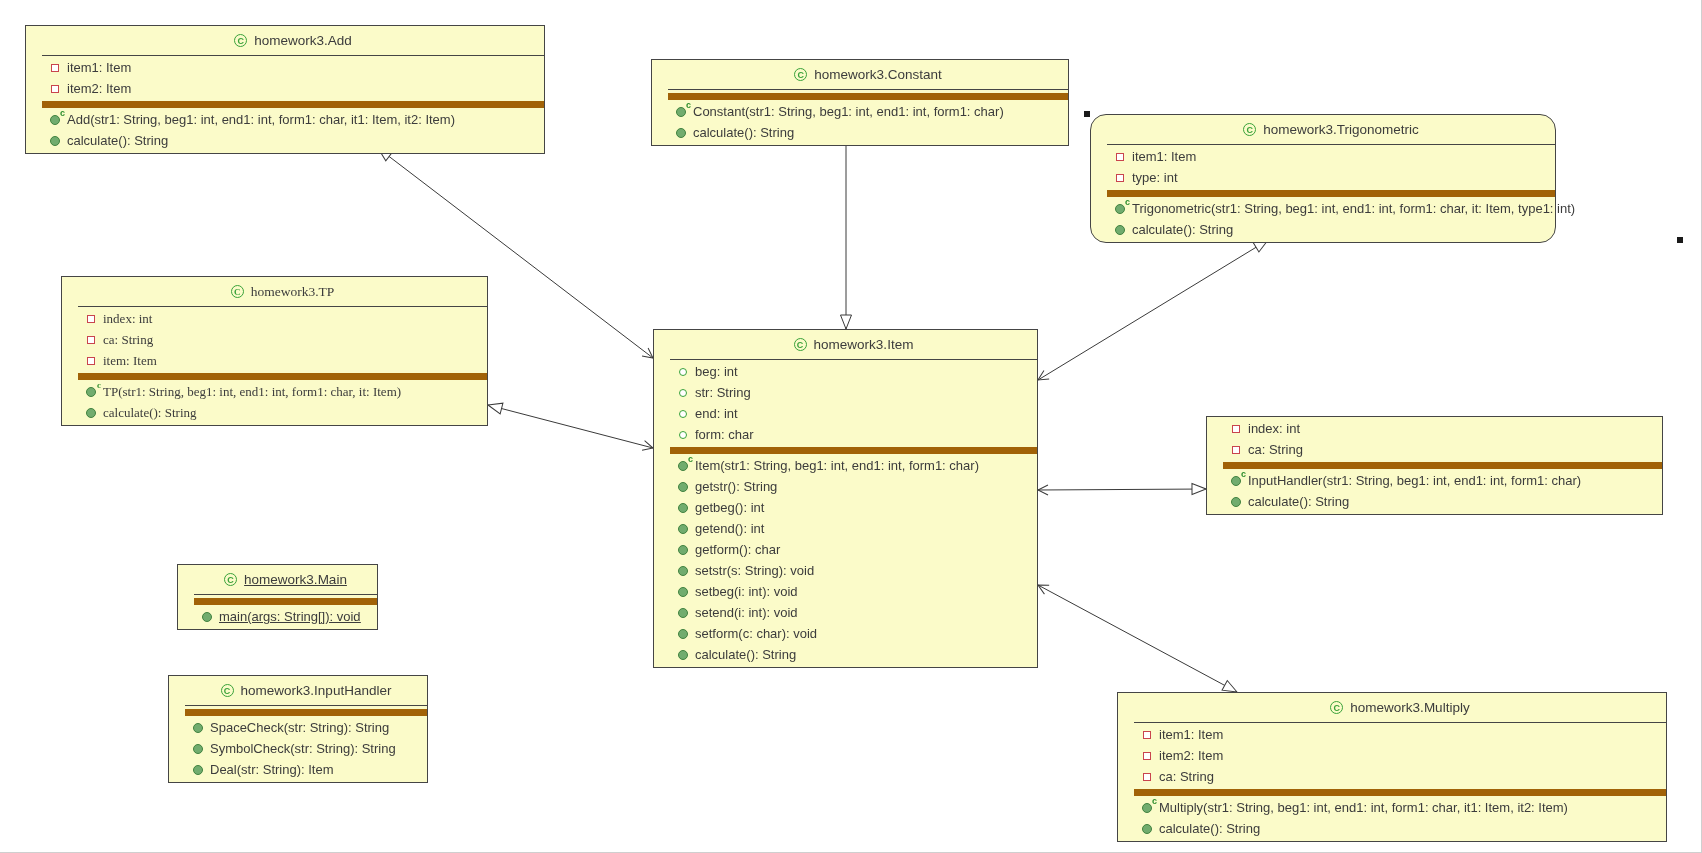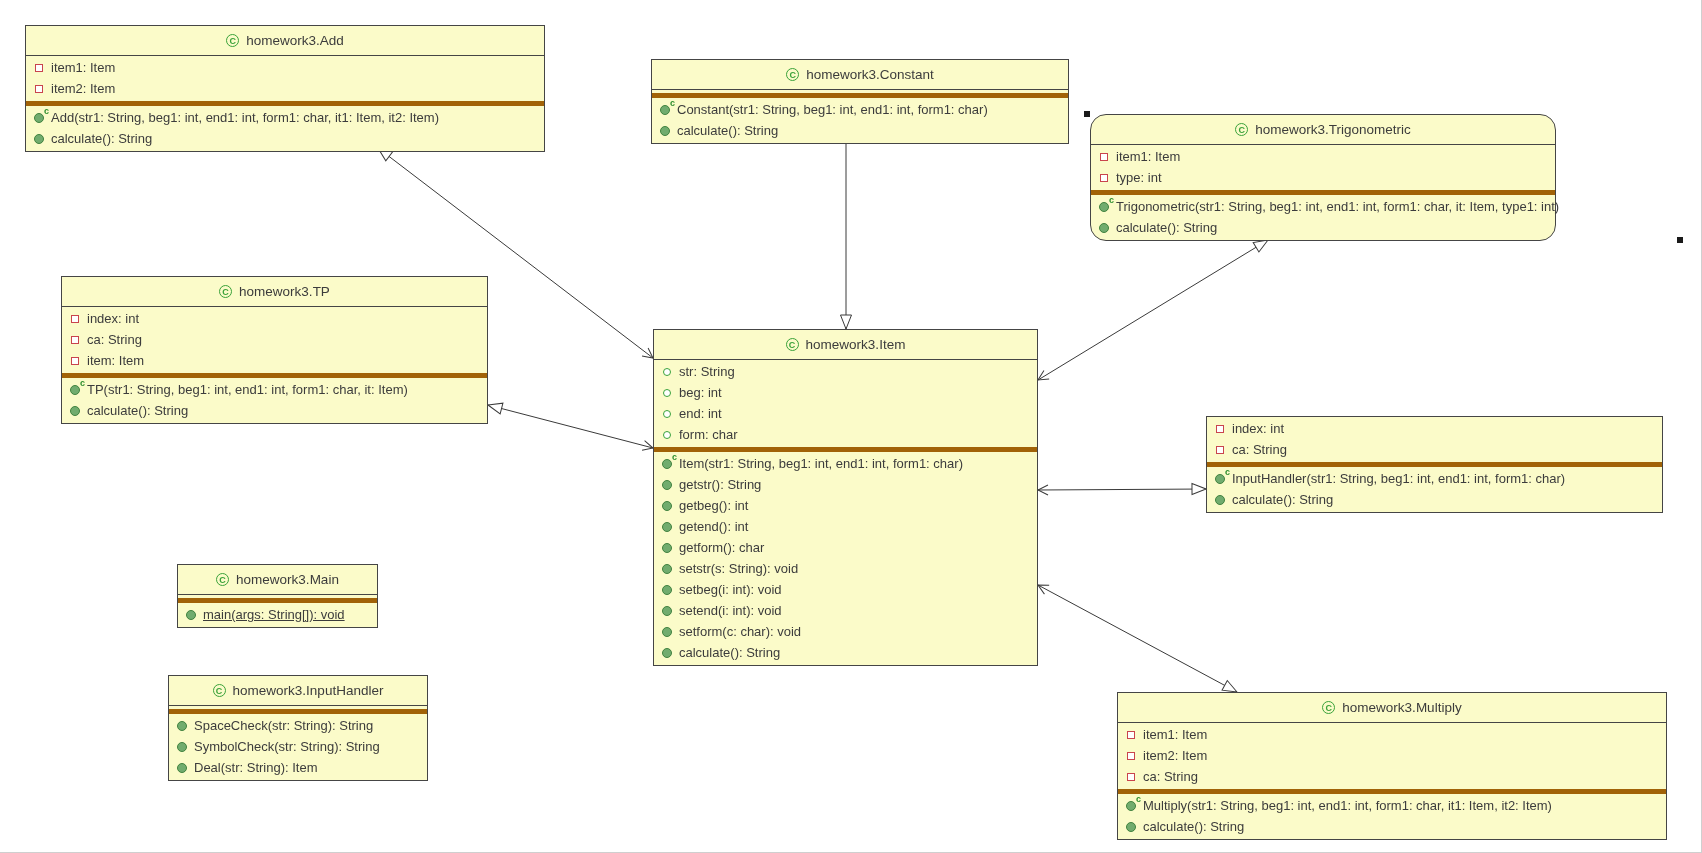--- a/index.html
+++ b/index.html
@@ -7,27 +7,27 @@
     width:1702px;height:853px;position:relative;background:#ffffff;
     font-family:"Liberation Sans",sans-serif;color:#3c3c3c;
     border-right:1px solid #cfcfcf;border-bottom:1px solid #cfcfcf;
     box-sizing:border-box;overflow:hidden;
   }
   svg.rel-layer{position:absolute;left:0;top:0;width:1702px;height:853px;}
   svg.rel-layer path.rel{stroke:#3a3a3a;stroke-width:1;fill:none;}
 
   .uml{
     position:absolute;background:#FBFBC9;border:1px solid #454545;
-    box-sizing:border-box;z-index:2;
+    box-sizing:border-box;z-index:2;padding-left:16px;
   }
   .uml .title{
     height:29px;display:flex;align-items:center;justify-content:center;
     gap:7px;font-size:13.5px;border-bottom:1px solid #454545;white-space:nowrap;
   }
-  .sec{border-bottom:5px solid #a16207;padding:1px 0 2px;}
+  .sec{border-bottom:7px solid #a16207;padding:1px 0 2px;}
   .sec:last-child{border-bottom:none;}
   .sec.empty{height:3px;padding:0;}
   .row{
     display:flex;align-items:center;gap:7px;padding:0 6px 0 8px;
     height:21px;font-size:13px;white-space:nowrap;
   }
   .txt{display:inline-block;}
   .static-method .txt{text-decoration:underline;}
 
   
@@ -136,21 +136,21 @@
       </div>
     <div class="row">
         <span class="ic ic-m"></span>
         <span class="txt">calculate(): String</span>
       </div>
   </div>
 </div>
 <div class="handle" style="left:1084px;top:111px;"></div>
 <div class="handle" style="left:1677px;top:237px;"></div>
 
-<div class="uml" style="left:61px;top:276px;width:427px;">
+<div class="uml" style="left:61px;top:276px;width:427px;font-family:Liberation Serif, serif;">
   <div class="title">
     <span class="ic ic-class"></span>
     <span class="txt">homework3.TP</span>
   </div>
   <div class="sec">
     <div class="row">
         <span class="ic ic-sq"></span>
         <span class="txt">index: int</span>
       </div>
     <div class="row">
@@ -173,30 +173,30 @@
       </div>
   </div>
 </div>
 
 <div class="uml" style="left:653px;top:329px;width:385px;">
   <div class="title">
     <span class="ic ic-class"></span>
     <span class="txt">homework3.Item</span>
   </div>
   <div class="sec">
+    <div class="row">
+        <span class="ic ic-circ-o"></span>
+        <span class="txt">beg: int</span>
+      </div>
     <div class="row">
         <span class="ic ic-circ-o"></span>
         <span class="txt">str: String</span>
       </div>
     <div class="row">
         <span class="ic ic-circ-o"></span>
-        <span class="txt">beg: int</span>
-      </div>
-    <div class="row">
-        <span class="ic ic-circ-o"></span>
         <span class="txt">end: int</span>
       </div>
     <div class="row">
         <span class="ic ic-circ-o"></span>
         <span class="txt">form: char</span>
       </div>
   </div>
   <div class="sec">
     <div class="row">
         <span class="ic ic-m ic-ctor"></span>
@@ -257,21 +257,21 @@
         <span class="ic ic-m ic-ctor"></span>
         <span class="txt">InputHandler(str1: String, beg1: int, end1: int, form1: char)</span>
       </div>
     <div class="row">
         <span class="ic ic-m"></span>
         <span class="txt">calculate(): String</span>
       </div>
   </div>
 </div>
 
-<div class="uml" style="left:177px;top:564px;width:201px;">
+<div class="uml" style="left:177px;top:564px;width:201px;text-decoration:underline;">
   <div class="title">
     <span class="ic ic-class"></span>
     <span class="txt">homework3.Main</span>
   </div>
   <div class="sec empty"></div>
   <div class="sec">
     <div class="row static-method">
         <span class="ic ic-m"></span>
         <span class="txt">main(args: String[]): void</span>
       </div>

